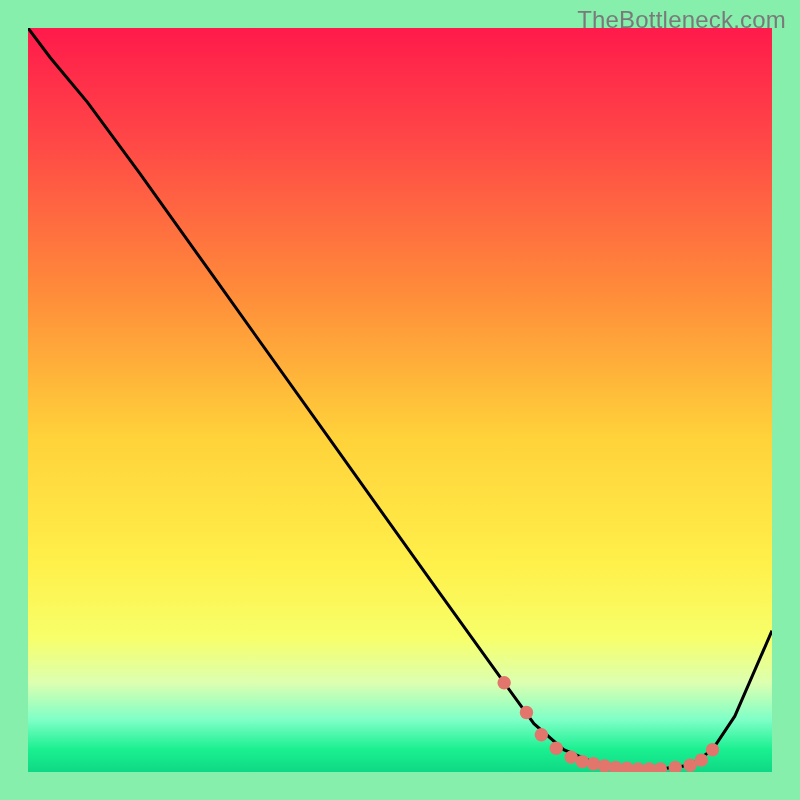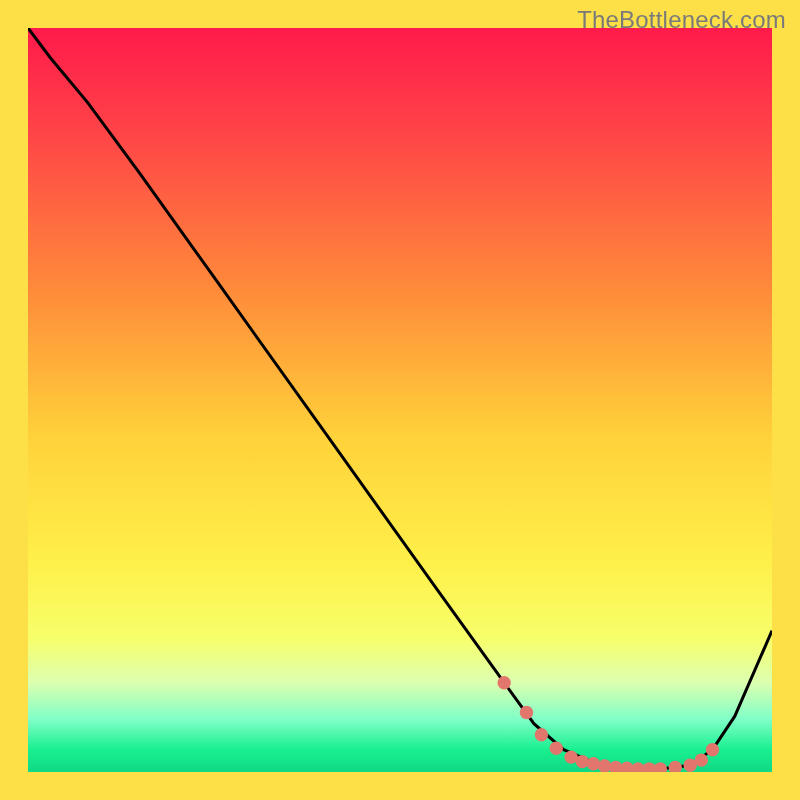--- a/index.html
+++ b/index.html
@@ -8,21 +8,21 @@
     width: 800px;
     height: 800px;
     background: #000;
     overflow: hidden;
     font-family: Arial, Helvetica, sans-serif;
   }
   .stage {
     position: relative;
     width: 800px;
     height: 800px;
-    background: #fde047;
+    background: #86efac;
   }
   .plot-area {
     position: absolute;
     left: 28px;
     top: 28px;
     width: 744px;
     height: 744px;
   }
   .watermark {
     position: absolute;

